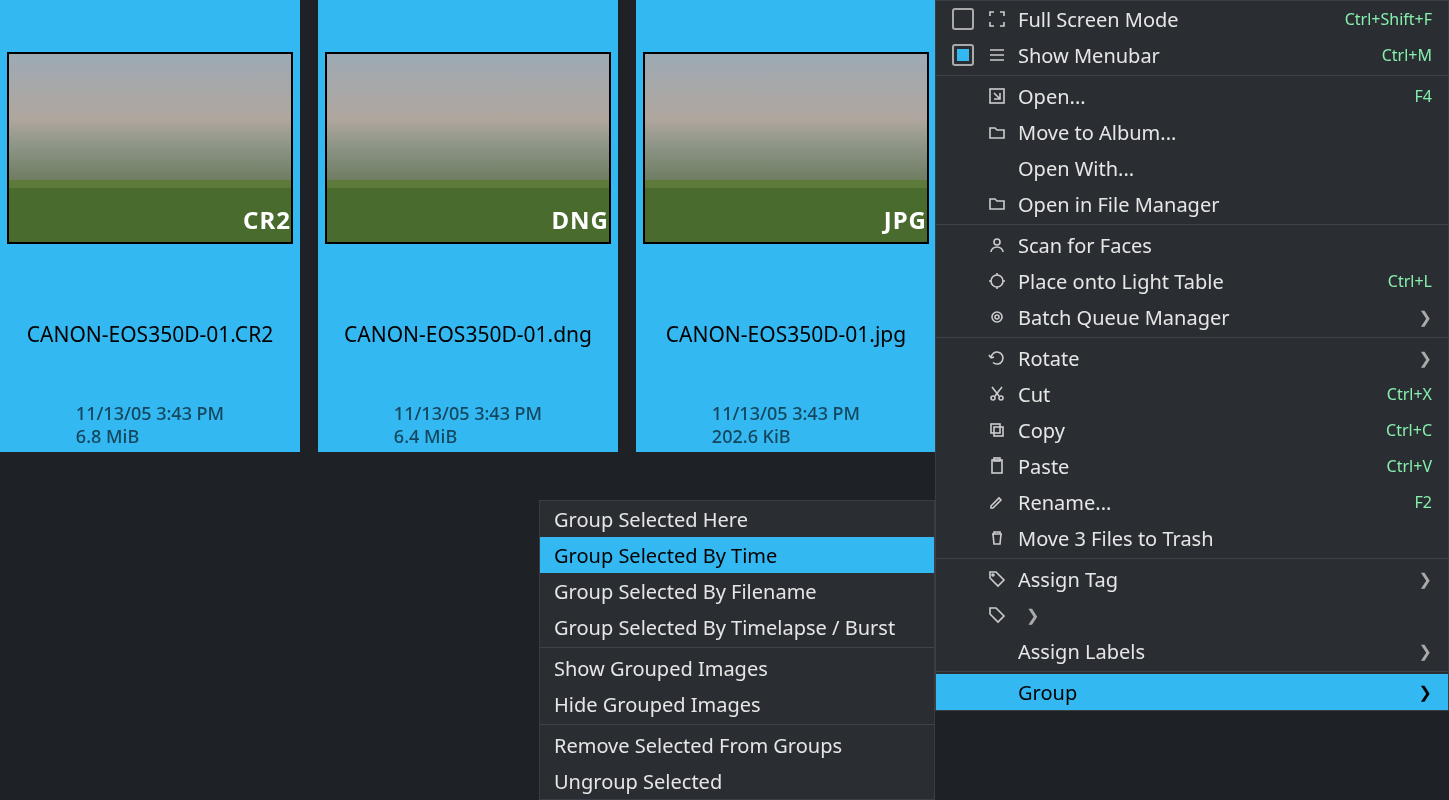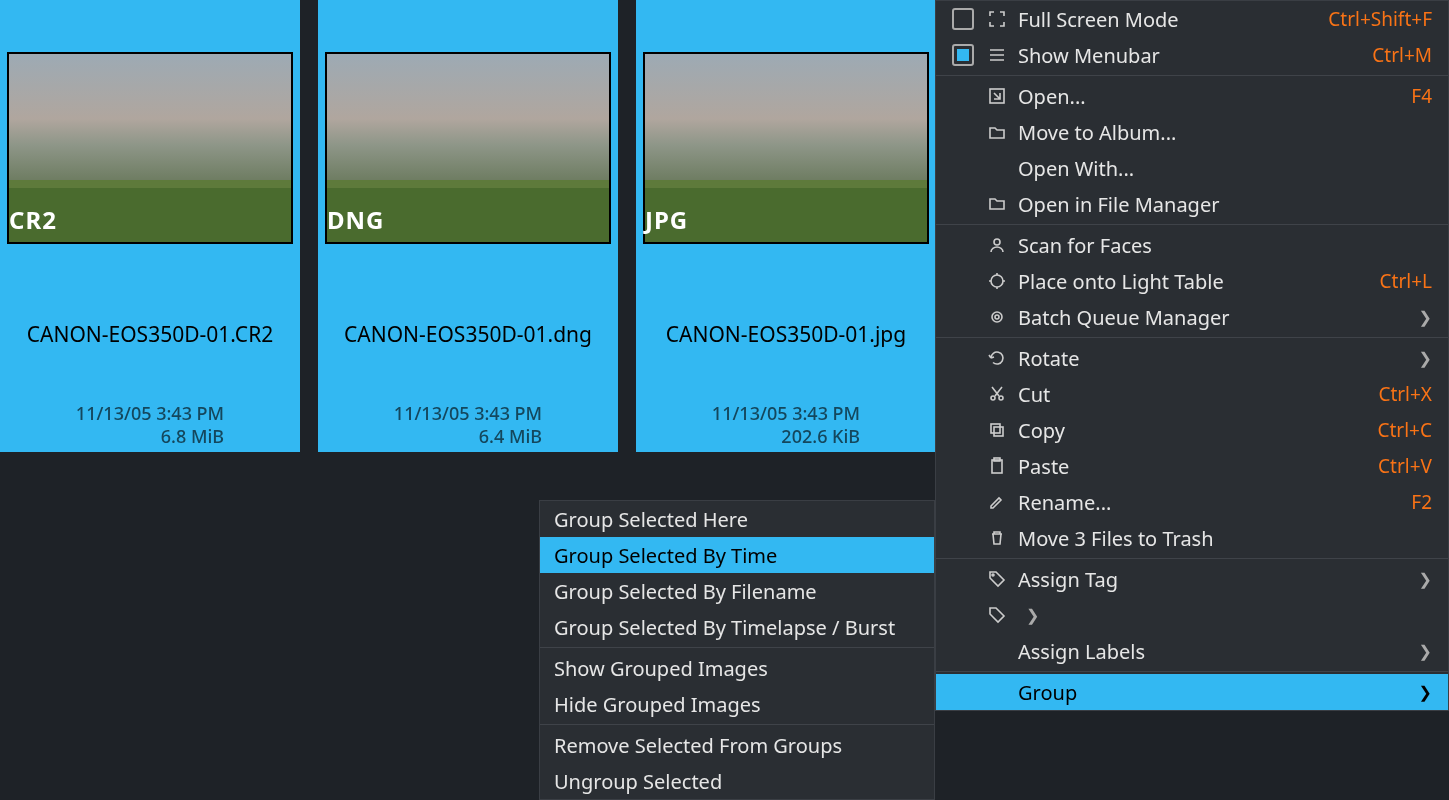--- a/index.html
+++ b/index.html
@@ -1,36 +1,36 @@
 <!DOCTYPE html>
 <html><head>
 <meta charset="utf-8">
 <style>
 *{margin:0;padding:0;box-sizing:border-box;font-family:"Noto Sans",sans-serif}
 body{background:#1e2227;width:1449px;height:800px;position:relative;overflow:hidden}
 .thumbs{display:flex;gap:18px;position:absolute;top:0;left:0}
 .thumb{width:300px;height:452px;background:#33b8f2;color:#000;display:flex;flex-direction:column;align-items:center}
 .thumb-img-frame{margin-top:52px;border:2px solid #000;width:286px;height:192px;position:relative}
 .thumb-img{width:100%;height:100%;display:block}
-.fmt{position:absolute;bottom:6px;left:0;right:0;text-align:left;font-weight:700;font-size:24px;color:#fff;letter-spacing:1px}
+.fmt{position:absolute;bottom:6px;left:0;right:0;text-align:right;font-weight:700;font-size:24px;color:#fff;letter-spacing:1px}
 .fname{margin-top:76px;font-size:21px;color:#000;font-weight:400;text-align:center}
-.meta{margin-top:54px;text-align:right;color:#14475d;font-size:18px;font-weight:500;line-height:1.25}
+.meta{margin-top:54px;text-align:left;color:#14475d;font-size:18px;font-weight:500;line-height:1.25}
 .menu{position:absolute;background:#2a2e33;border:1px solid #3a3e44;color:#e6e6e6;font-size:20px}
 .main-menu{right:0;top:0;width:514px}
 .item{display:flex;align-items:center;padding:6px 16px;height:36px;cursor:default}
 .item.hl{background:#33b8f2;color:#000}
 .item.disabled{color:#6a6e74}
 .check{width:22px;height:22px;border:2px solid #aaa;border-radius:3px;margin-right:10px;display:flex;align-items:center;justify-content:center}
 .check.on::after{content:"";width:12px;height:12px;background:#33b8f2}
 .check-spacer{width:32px}
 .icon{width:26px;display:inline-flex;justify-content:center;margin-right:8px}
 .icon svg{width:18px;height:18px;stroke:#ccc;fill:none;stroke-width:1.6}
 .icon-spacer{width:34px}
 .lbl{flex:1}
-.sc{color:#f97316;font-size:19px}
+.sc{color:#86efac;font-size:16px}
 .sep{height:1px;background:#3f4349;margin:2px 0}
 .arrow{margin-left:8px;color:#aaa;font-size:16px}
 .item.hl .arrow{color:#000}
 .sub-menu{right:514px;top:500px;width:396px}
 .sub-menu .item{padding:6px 14px}
 </style>
 </head>
 <body>
 
 <svg width="0" height="0" style="position:absolute">

